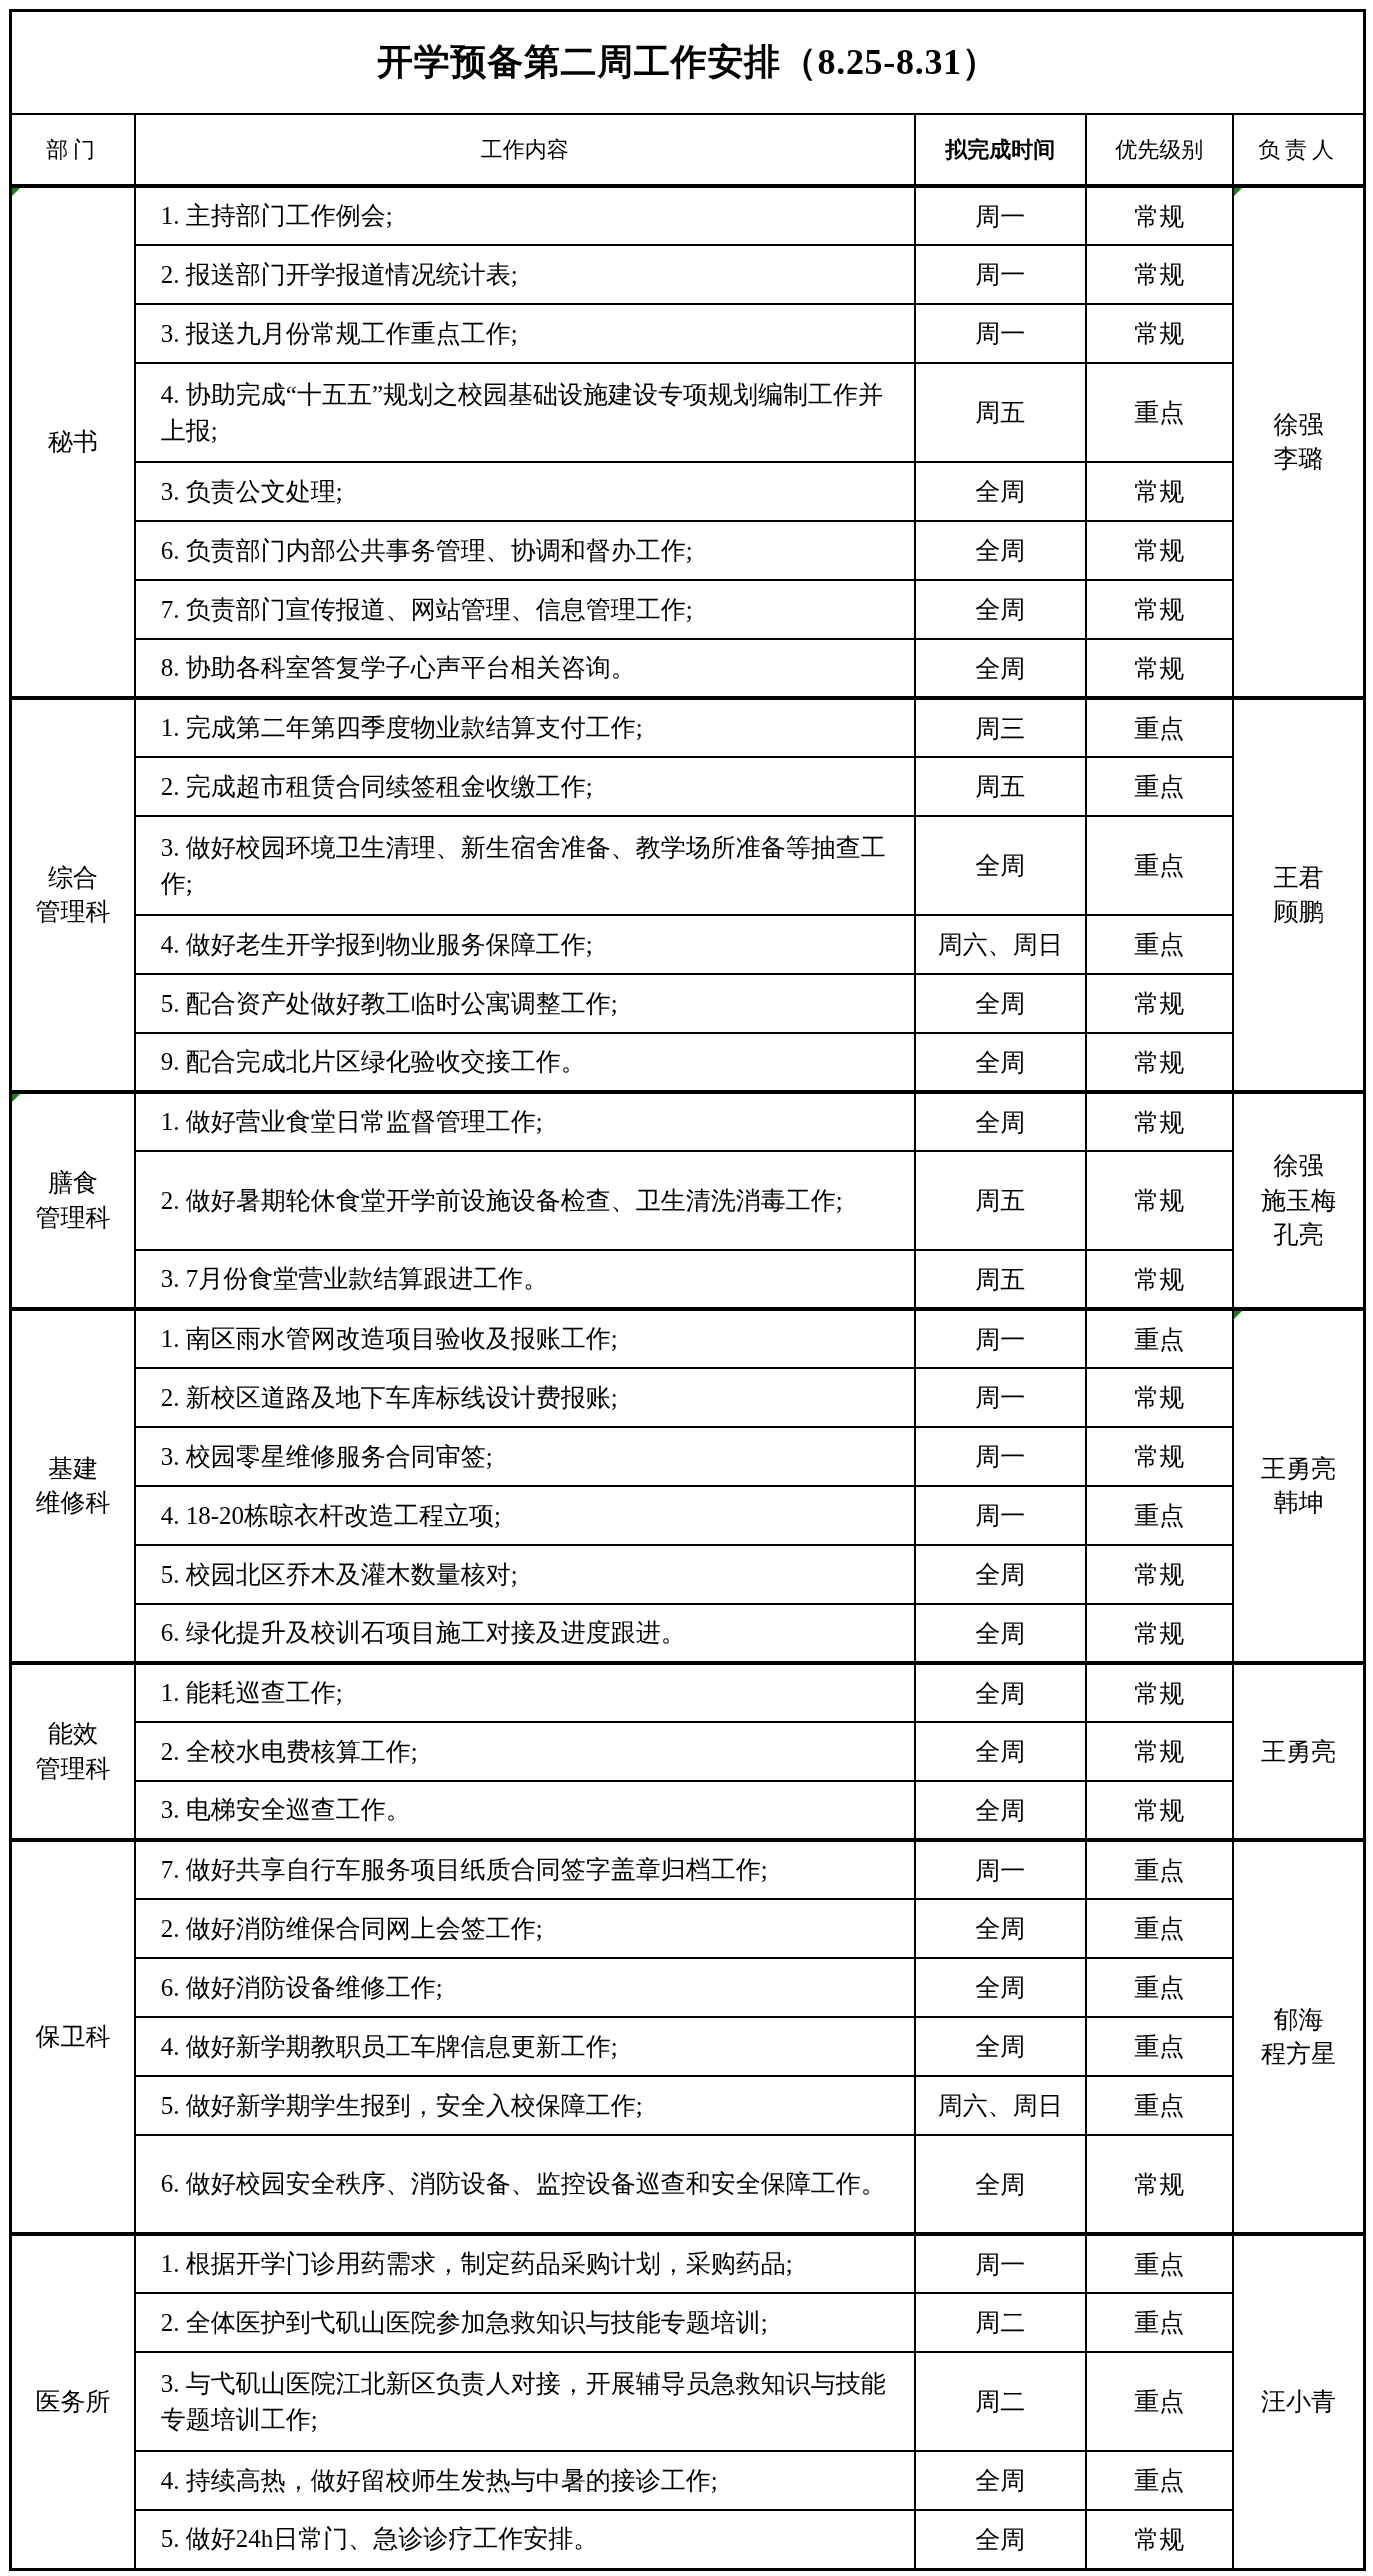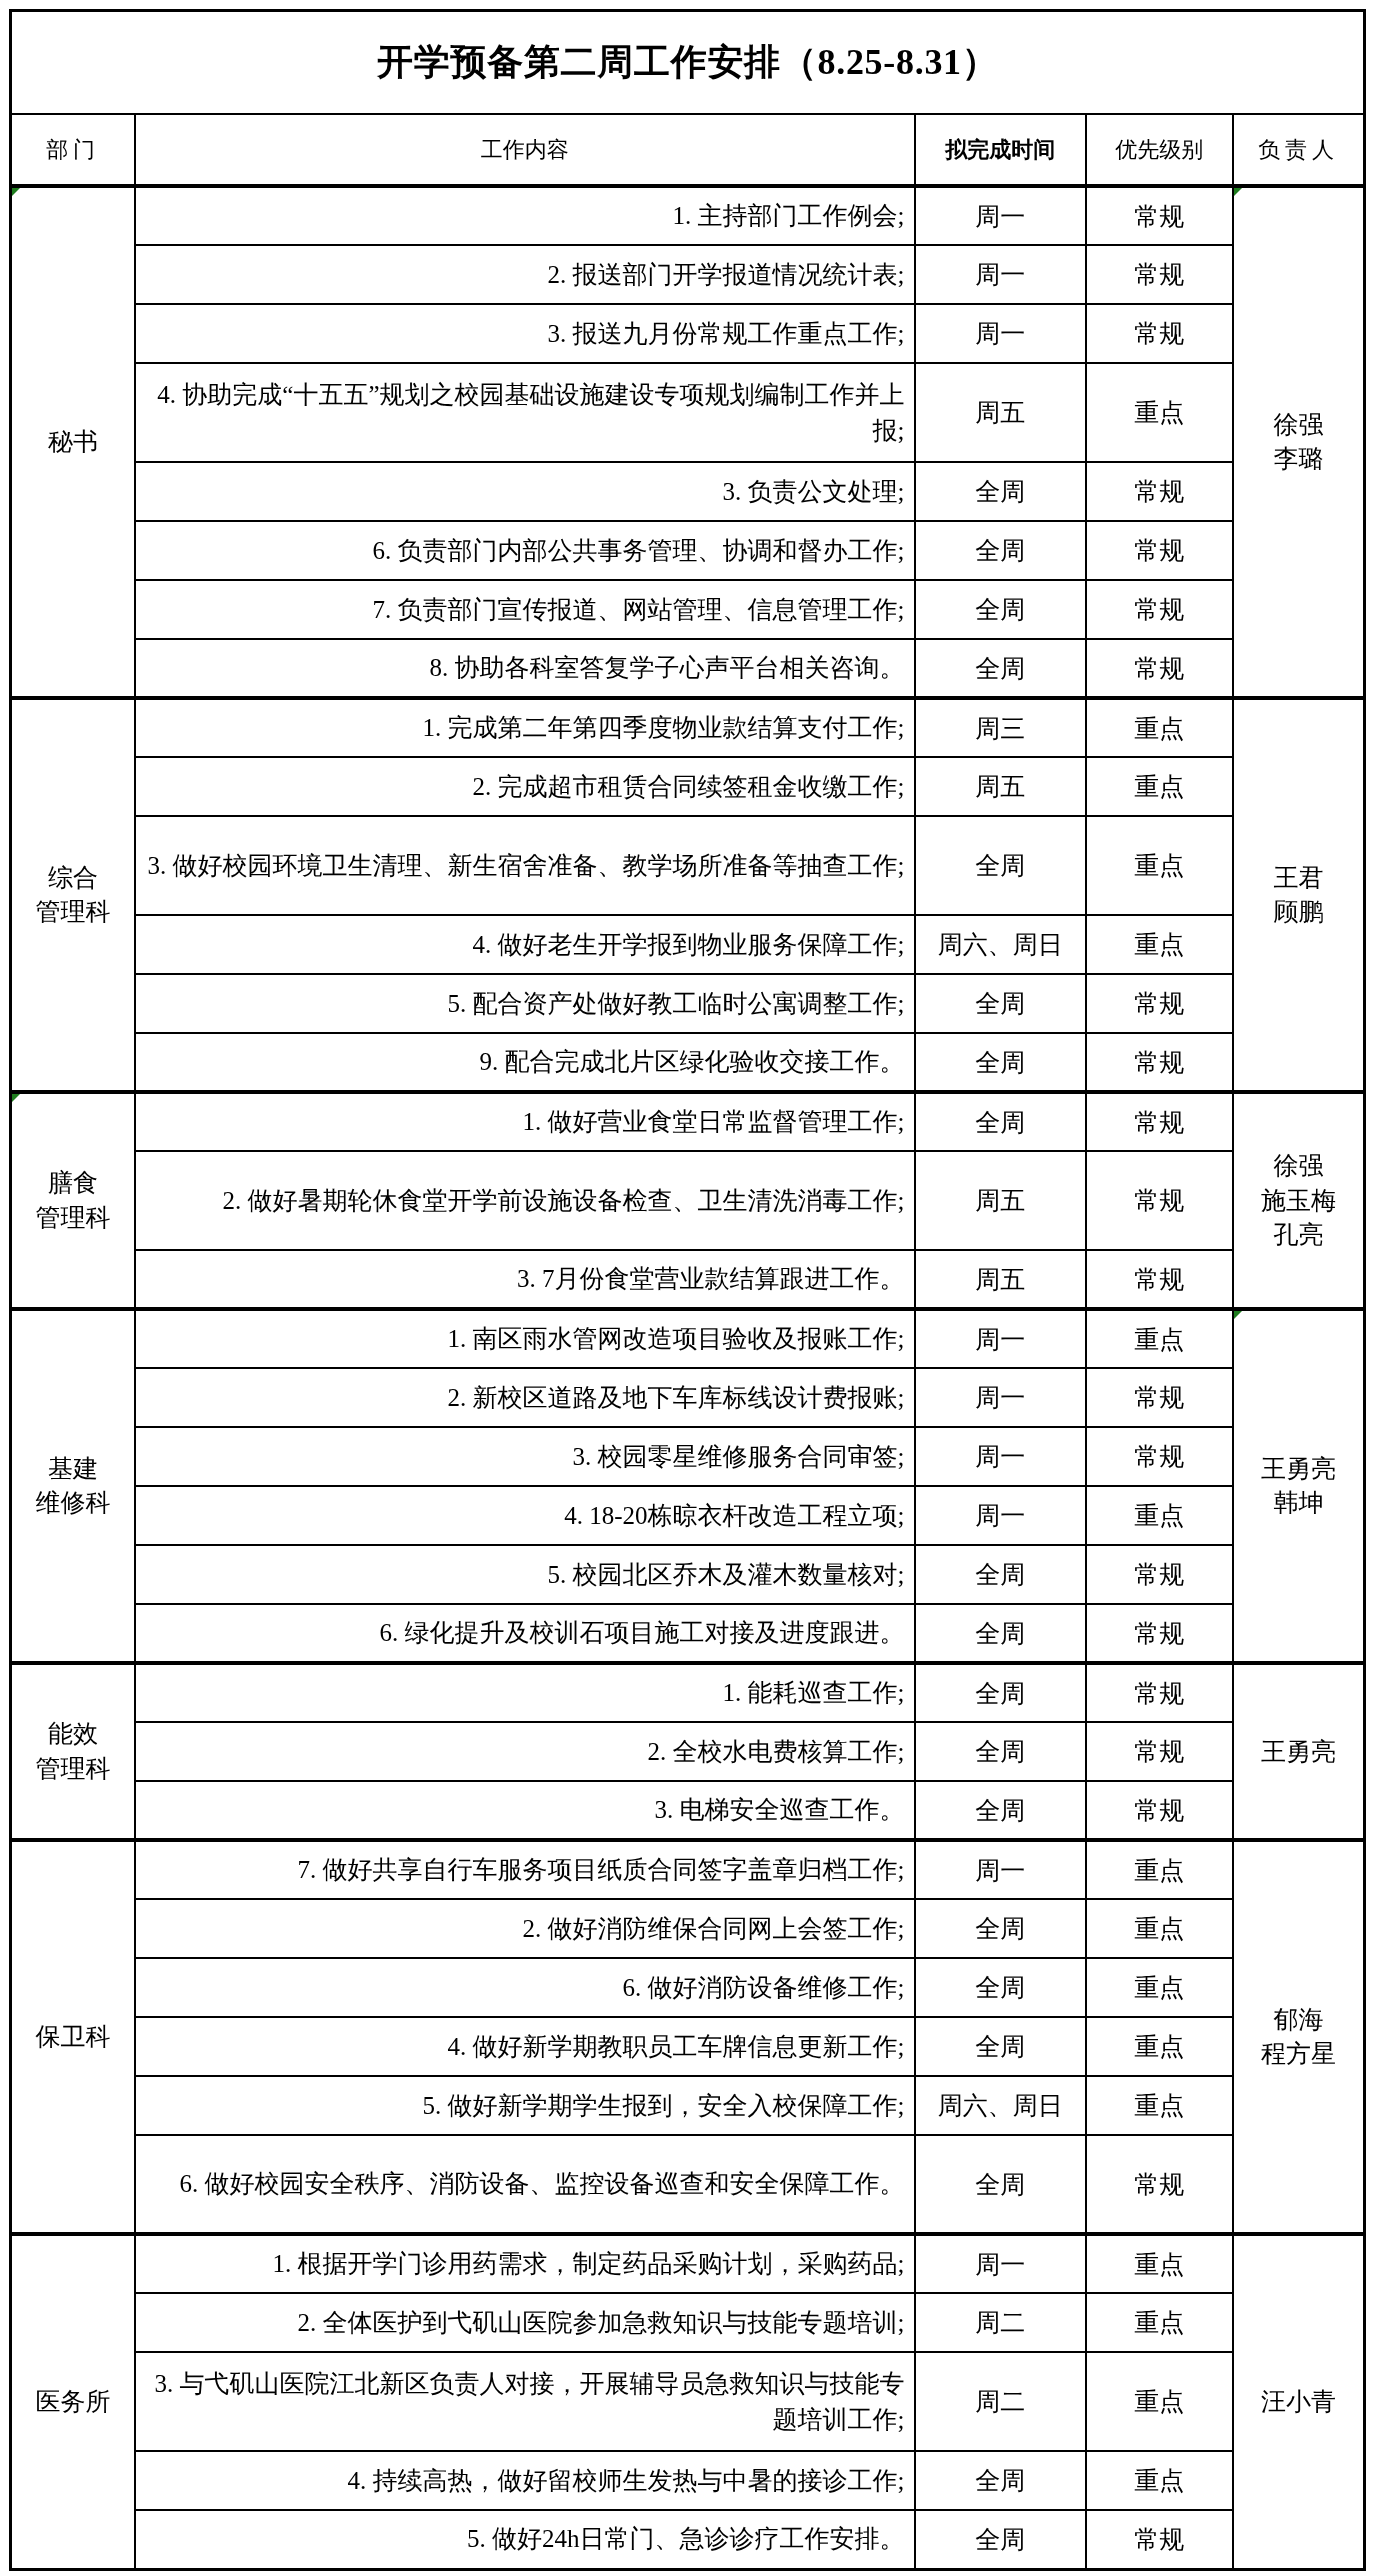--- a/index.html
+++ b/index.html
@@ -57,23 +57,23 @@
   tr.section-start td{border-top:4px solid #000;}
 
   td.dept, td.owner{
     text-align:center;
     white-space:pre-line;
     line-height:1.38;
     position:relative;
     padding:4px 2.6px;
   }
   td.content{
-    text-align:right;
+    text-align:left;
     line-height:1.45;
-    padding-left:0;
+    padding-left:25px;
     padding-right:9.3px;
   }
   td.due, td.priority{
     text-align:center;
     white-space:nowrap;
     padding:4px 2.6px;
   }
   .corner-marker{
     position:absolute;
     top:0;left:0;

